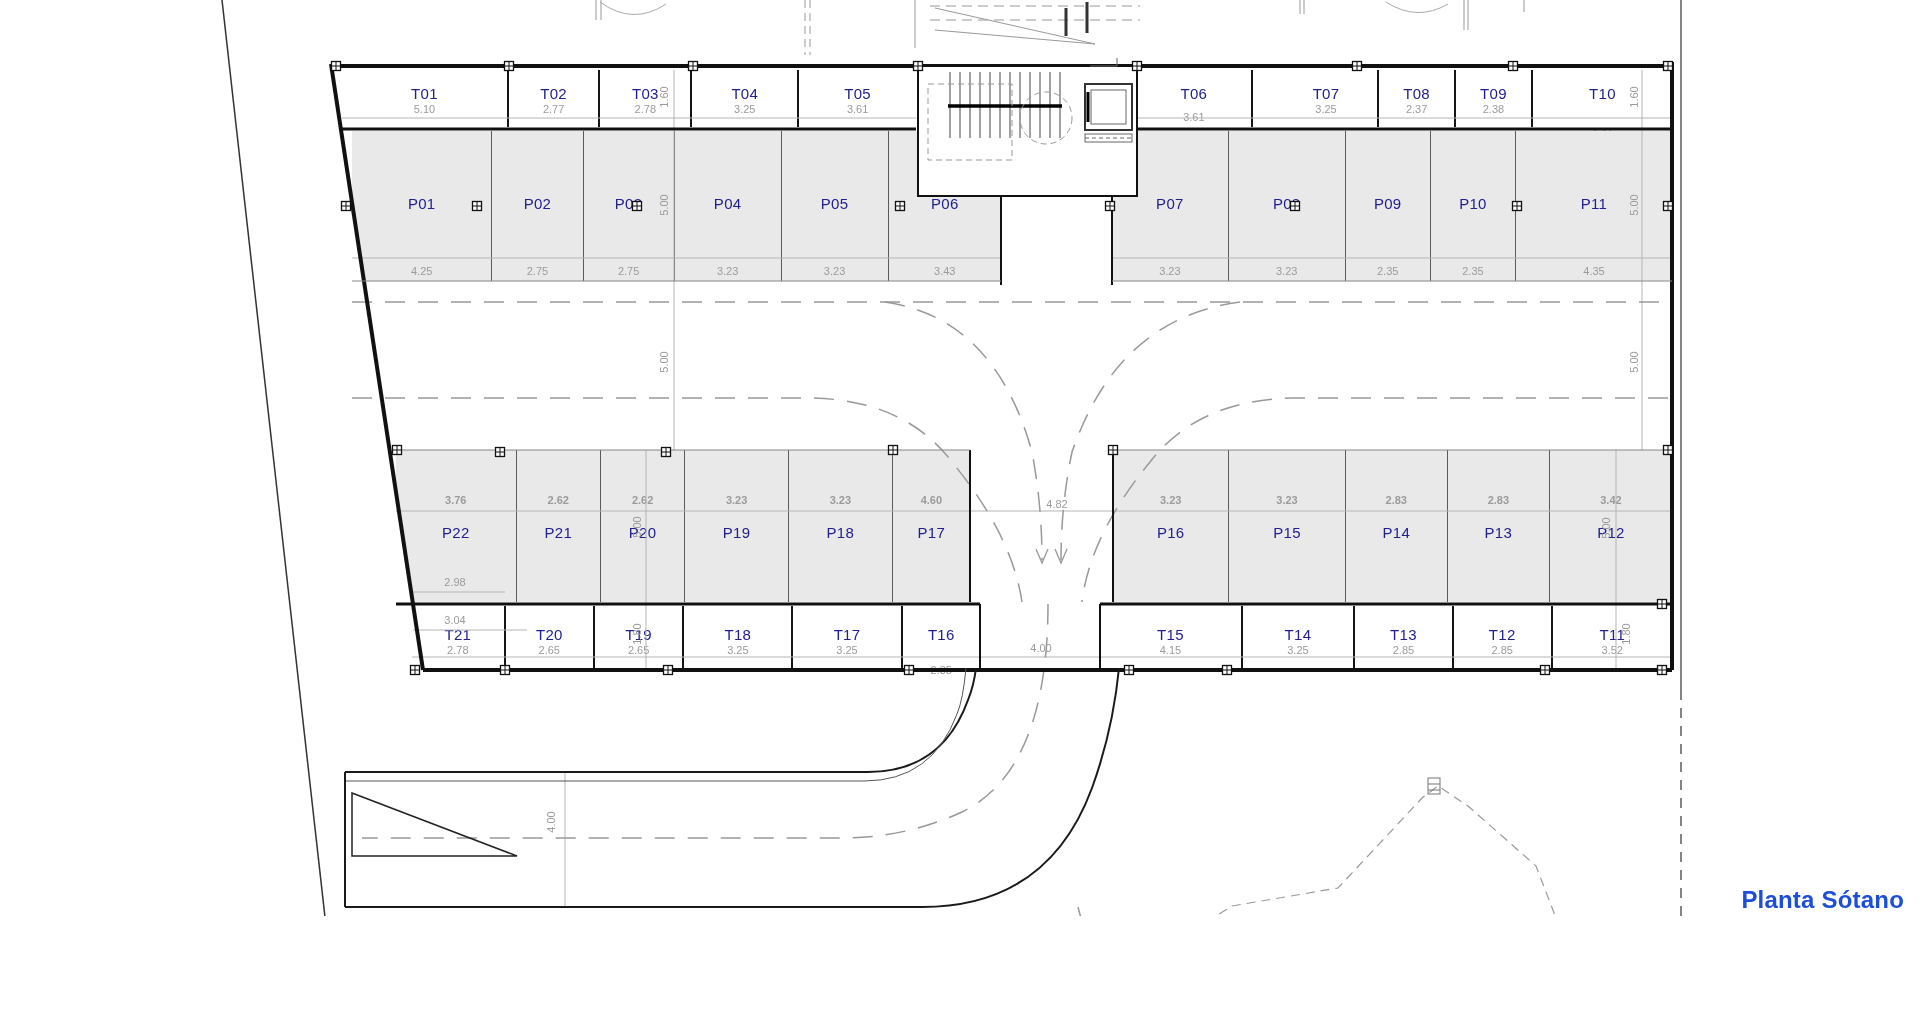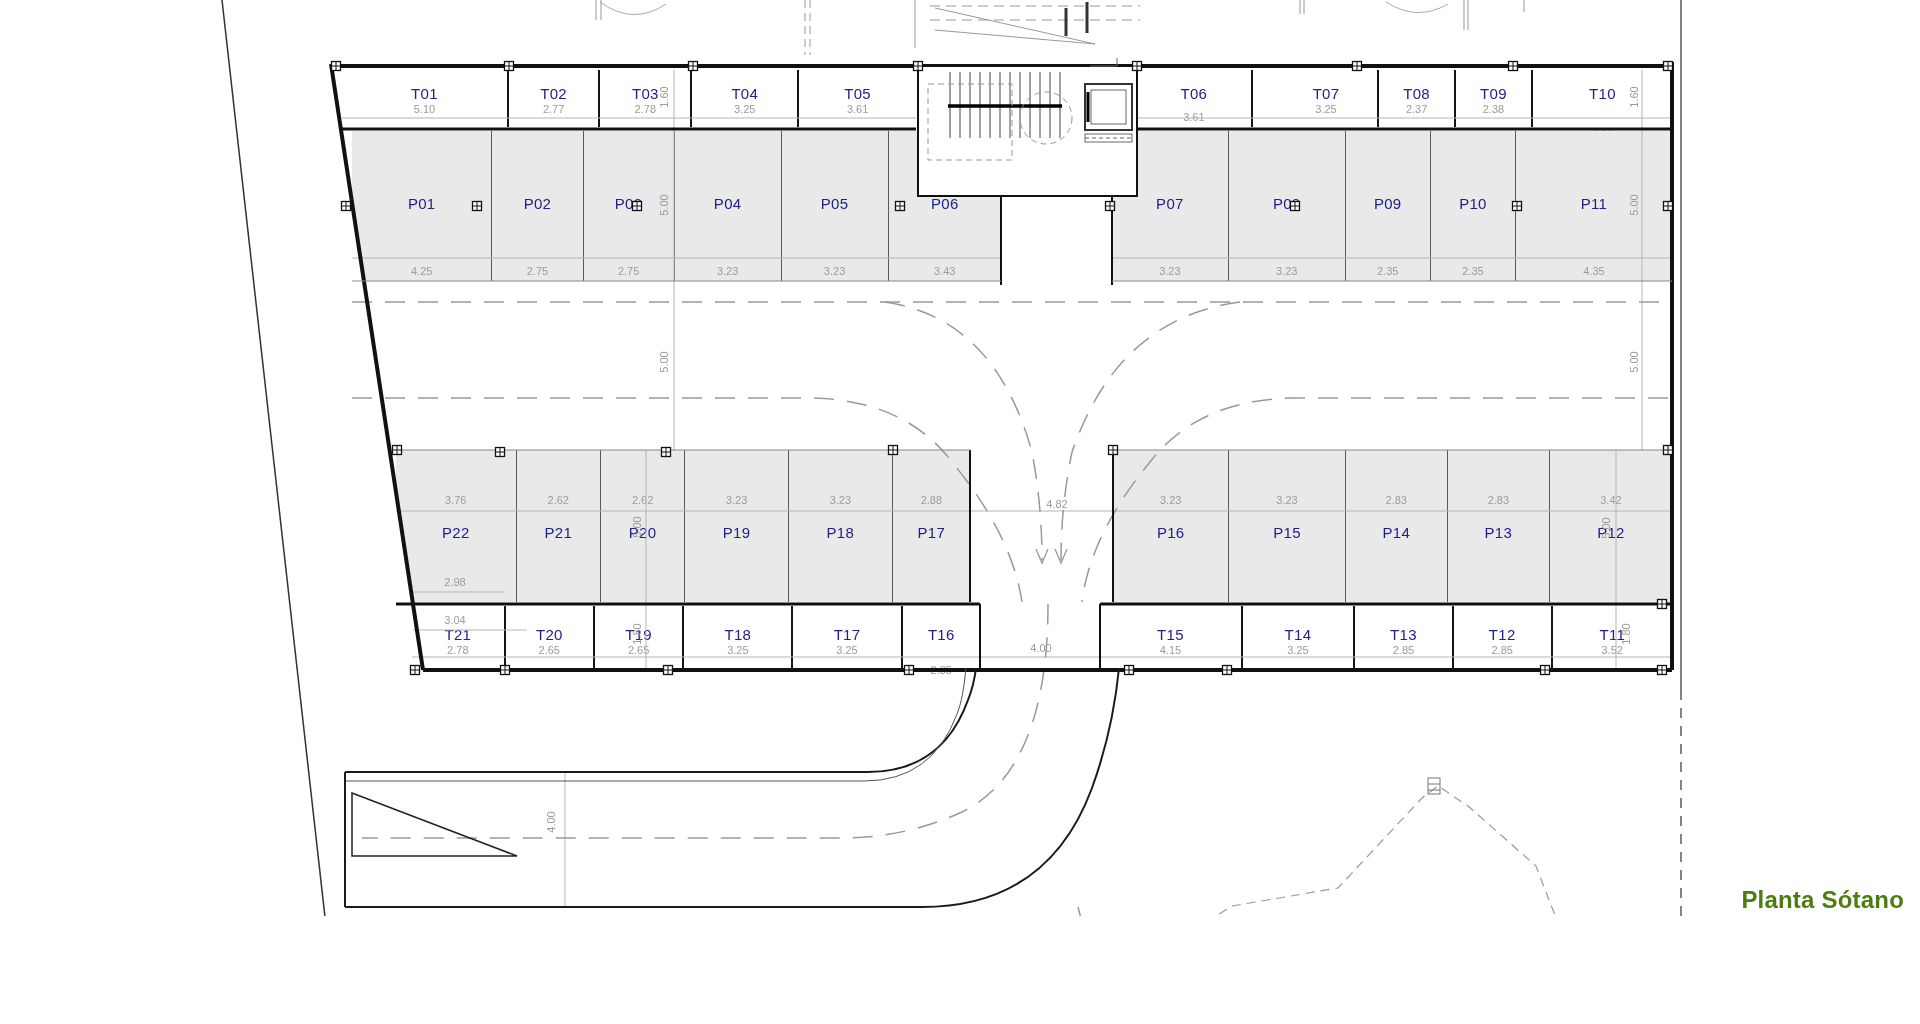--- a/index.html
+++ b/index.html
@@ -12,28 +12,28 @@
   .wing.t .cell + .cell{border-left:2px solid #151515;}
   .wing.p .cell + .cell{border-left:1.5px solid #5a5a5a;}
   .wing.t .cell{display:flex;flex-direction:column;align-items:center;}
   .wing.t.top .cell{padding-top:15px;}
   .wing.t.bot .cell{padding-top:20px;}
   .id{font-size:15px;line-height:18px;color:#20208f;letter-spacing:.3px;white-space:nowrap;}
   .dim{font-size:11px;line-height:13px;color:#9b9b9b;white-space:nowrap;}
   .wing.p .id,.wing.p .dim{position:absolute;left:0;right:0;text-align:center;}
   .wing.p.top .id{top:64px;}
   .wing.p.top .dim{bottom:3px;}
-  .wing.p.bot .dim{top:44px;}
+  .wing.p.bot .dim{top:44px;font-weight:bold;}
   .wing.p.bot .id{top:74px;}
   .vdim,.hdim{position:absolute;z-index:2;font-size:11px;color:#9b9b9b;white-space:nowrap;}
   .vdim{transform:translate(-50%,-50%) rotate(-90deg);}
   .hdim{transform:translate(-50%,-50%);}
   svg.overlay{position:absolute;left:0;top:0;z-index:5;pointer-events:none;}
   .title{position:absolute;right:16px;bottom:2px;z-index:6;font-size:24px;font-weight:700;
-         color:#4d7c0f;letter-spacing:.2px;}
+         color:#1d4ed8;letter-spacing:.2px;}
 </style>
 </head>
 <body>
 
 <div class="plan">
 
   <div id="wings">
       <div class="wing t top" style="left: 342px; top: 70px; width: 574px; height: 57px;">
         <div class="cell" style="flex: 5.1 1 0px;">
           <span class="id">T01</span>
@@ -142,21 +142,21 @@
         <div class="cell" style="flex: 3.23 1 0px;">
           <span class="id">P19</span>
           <span class="dim">3.23</span>
         </div>
         <div class="cell" style="flex: 3.23 1 0px;">
           <span class="id">P18</span>
           <span class="dim">3.23</span>
         </div>
         <div class="cell" style="flex: 2.43 1 0px;">
           <span class="id">P17</span>
-          <span class="dim">2.88</span>
+          <span class="dim">4.60</span>
         </div>
       </div>
       <div class="wing p bot" style="left: 1113px; top: 450px; width: 559px; height: 152px;">
         <div class="cell" style="flex: 3.23 1 0px;">
           <span class="id">P16</span>
           <span class="dim">3.23</span>
         </div>
         <div class="cell" style="flex: 3.23 1 0px;">
           <span class="id">P15</span>
           <span class="dim">3.23</span>

